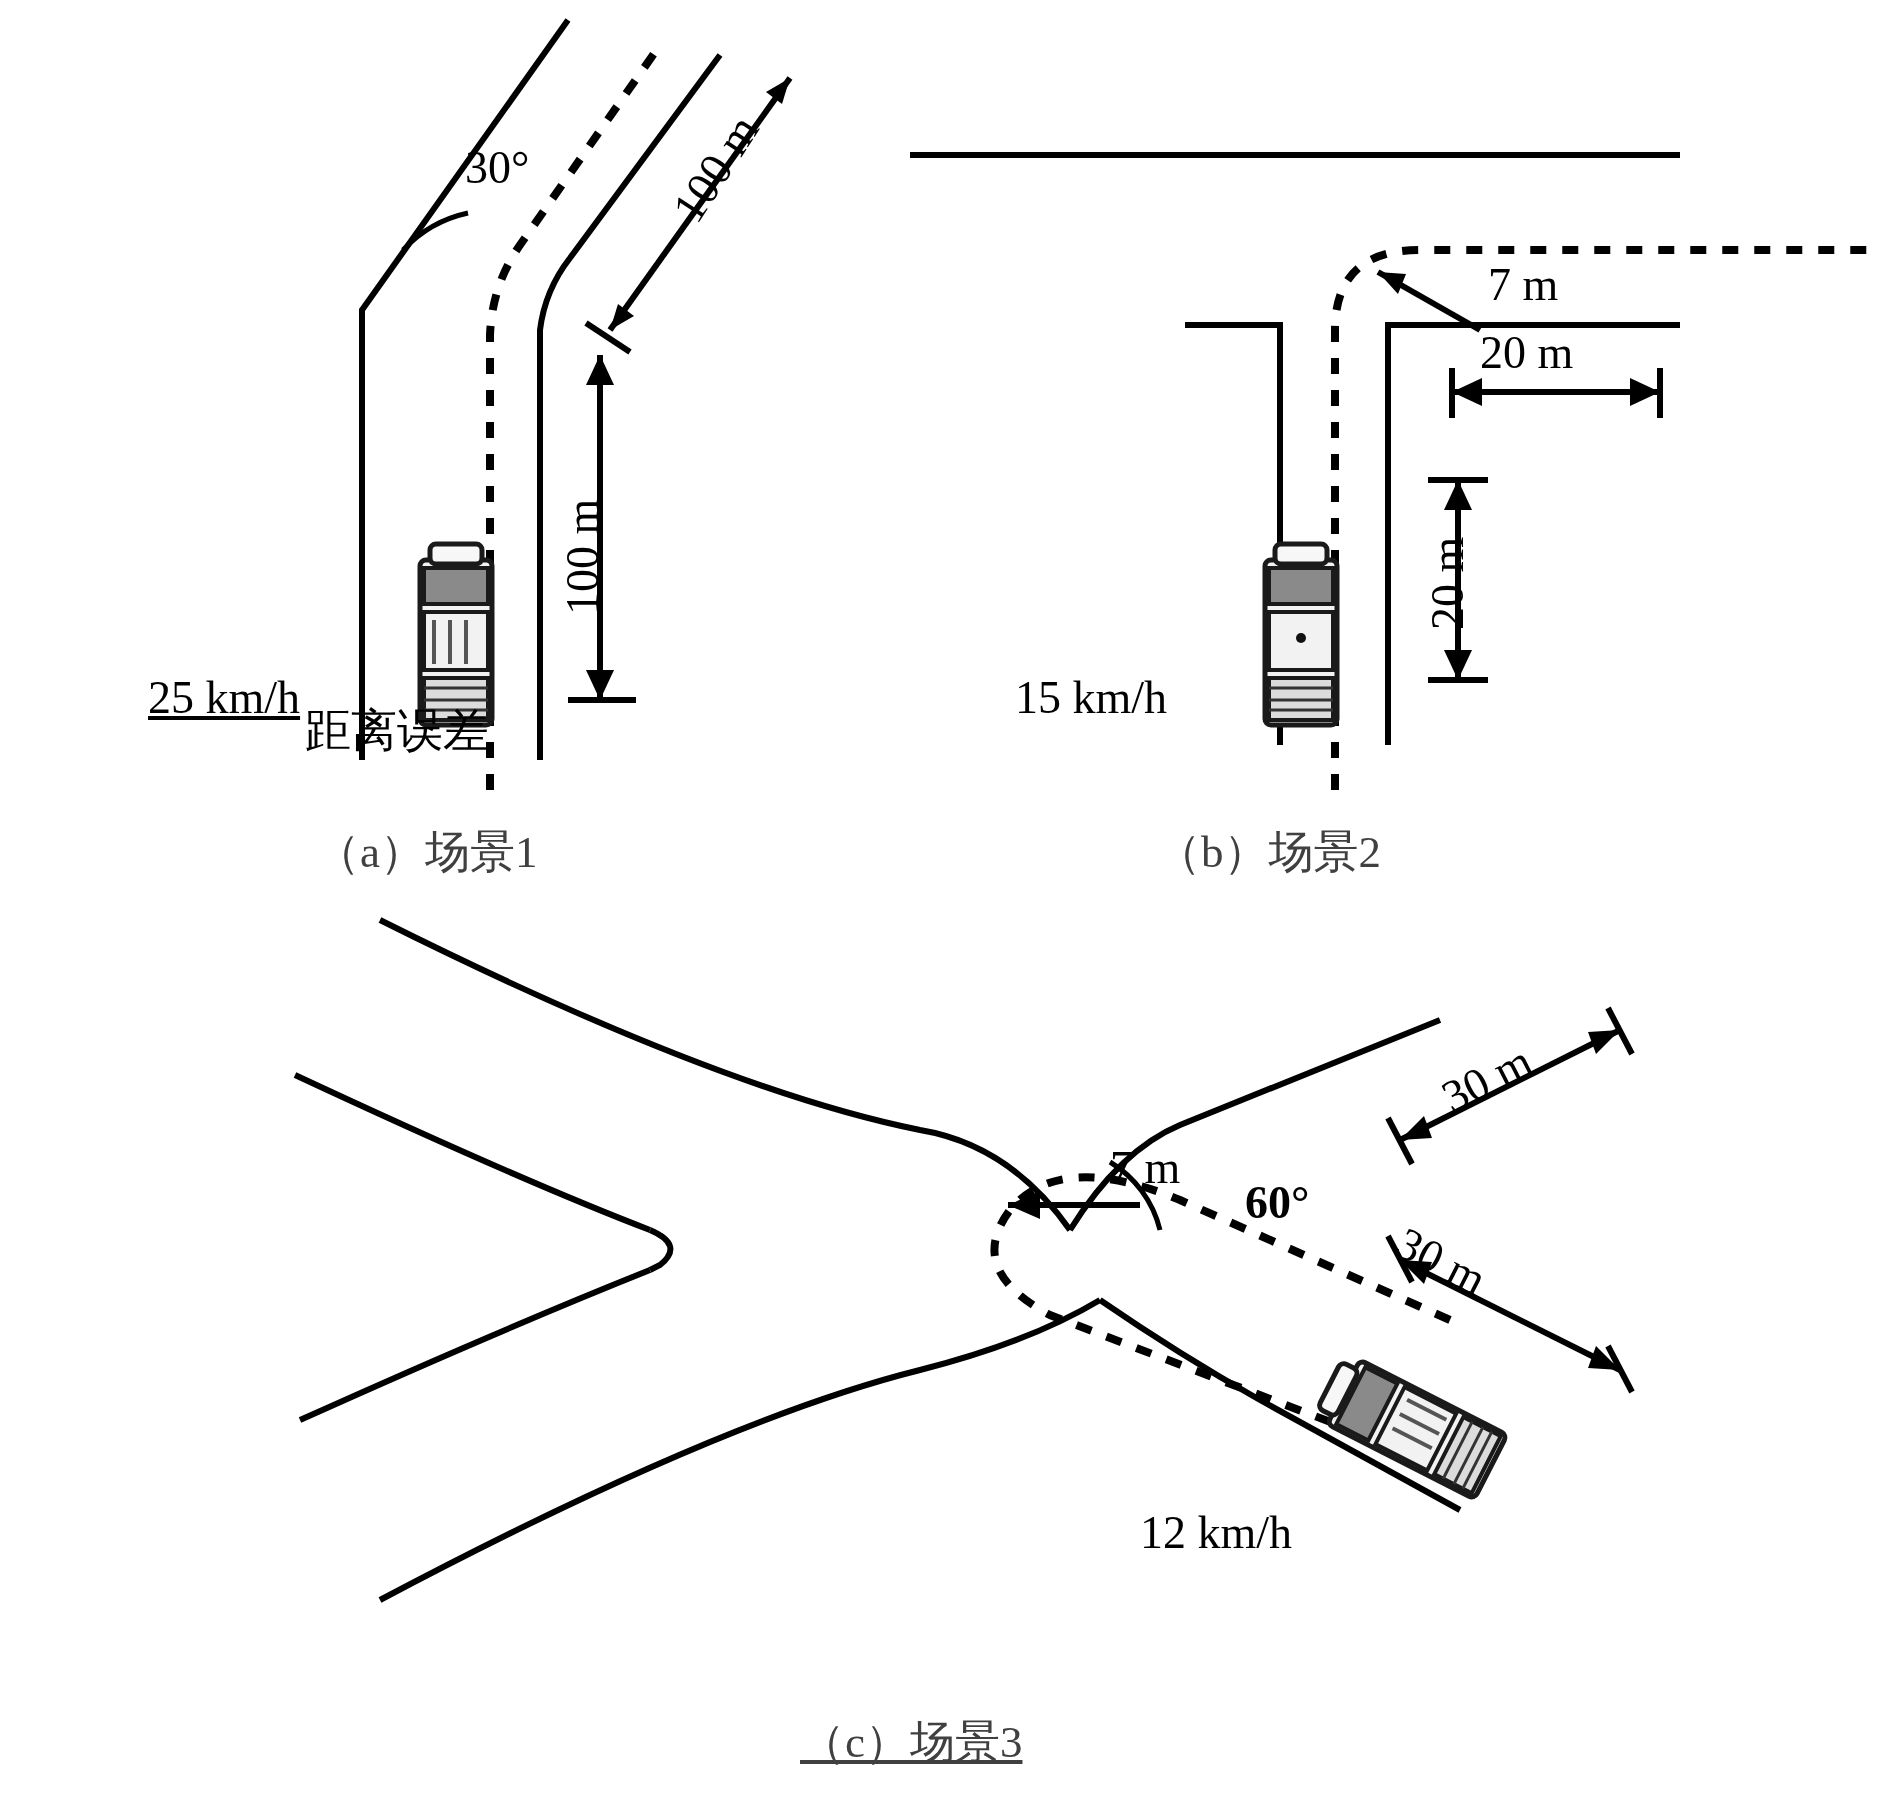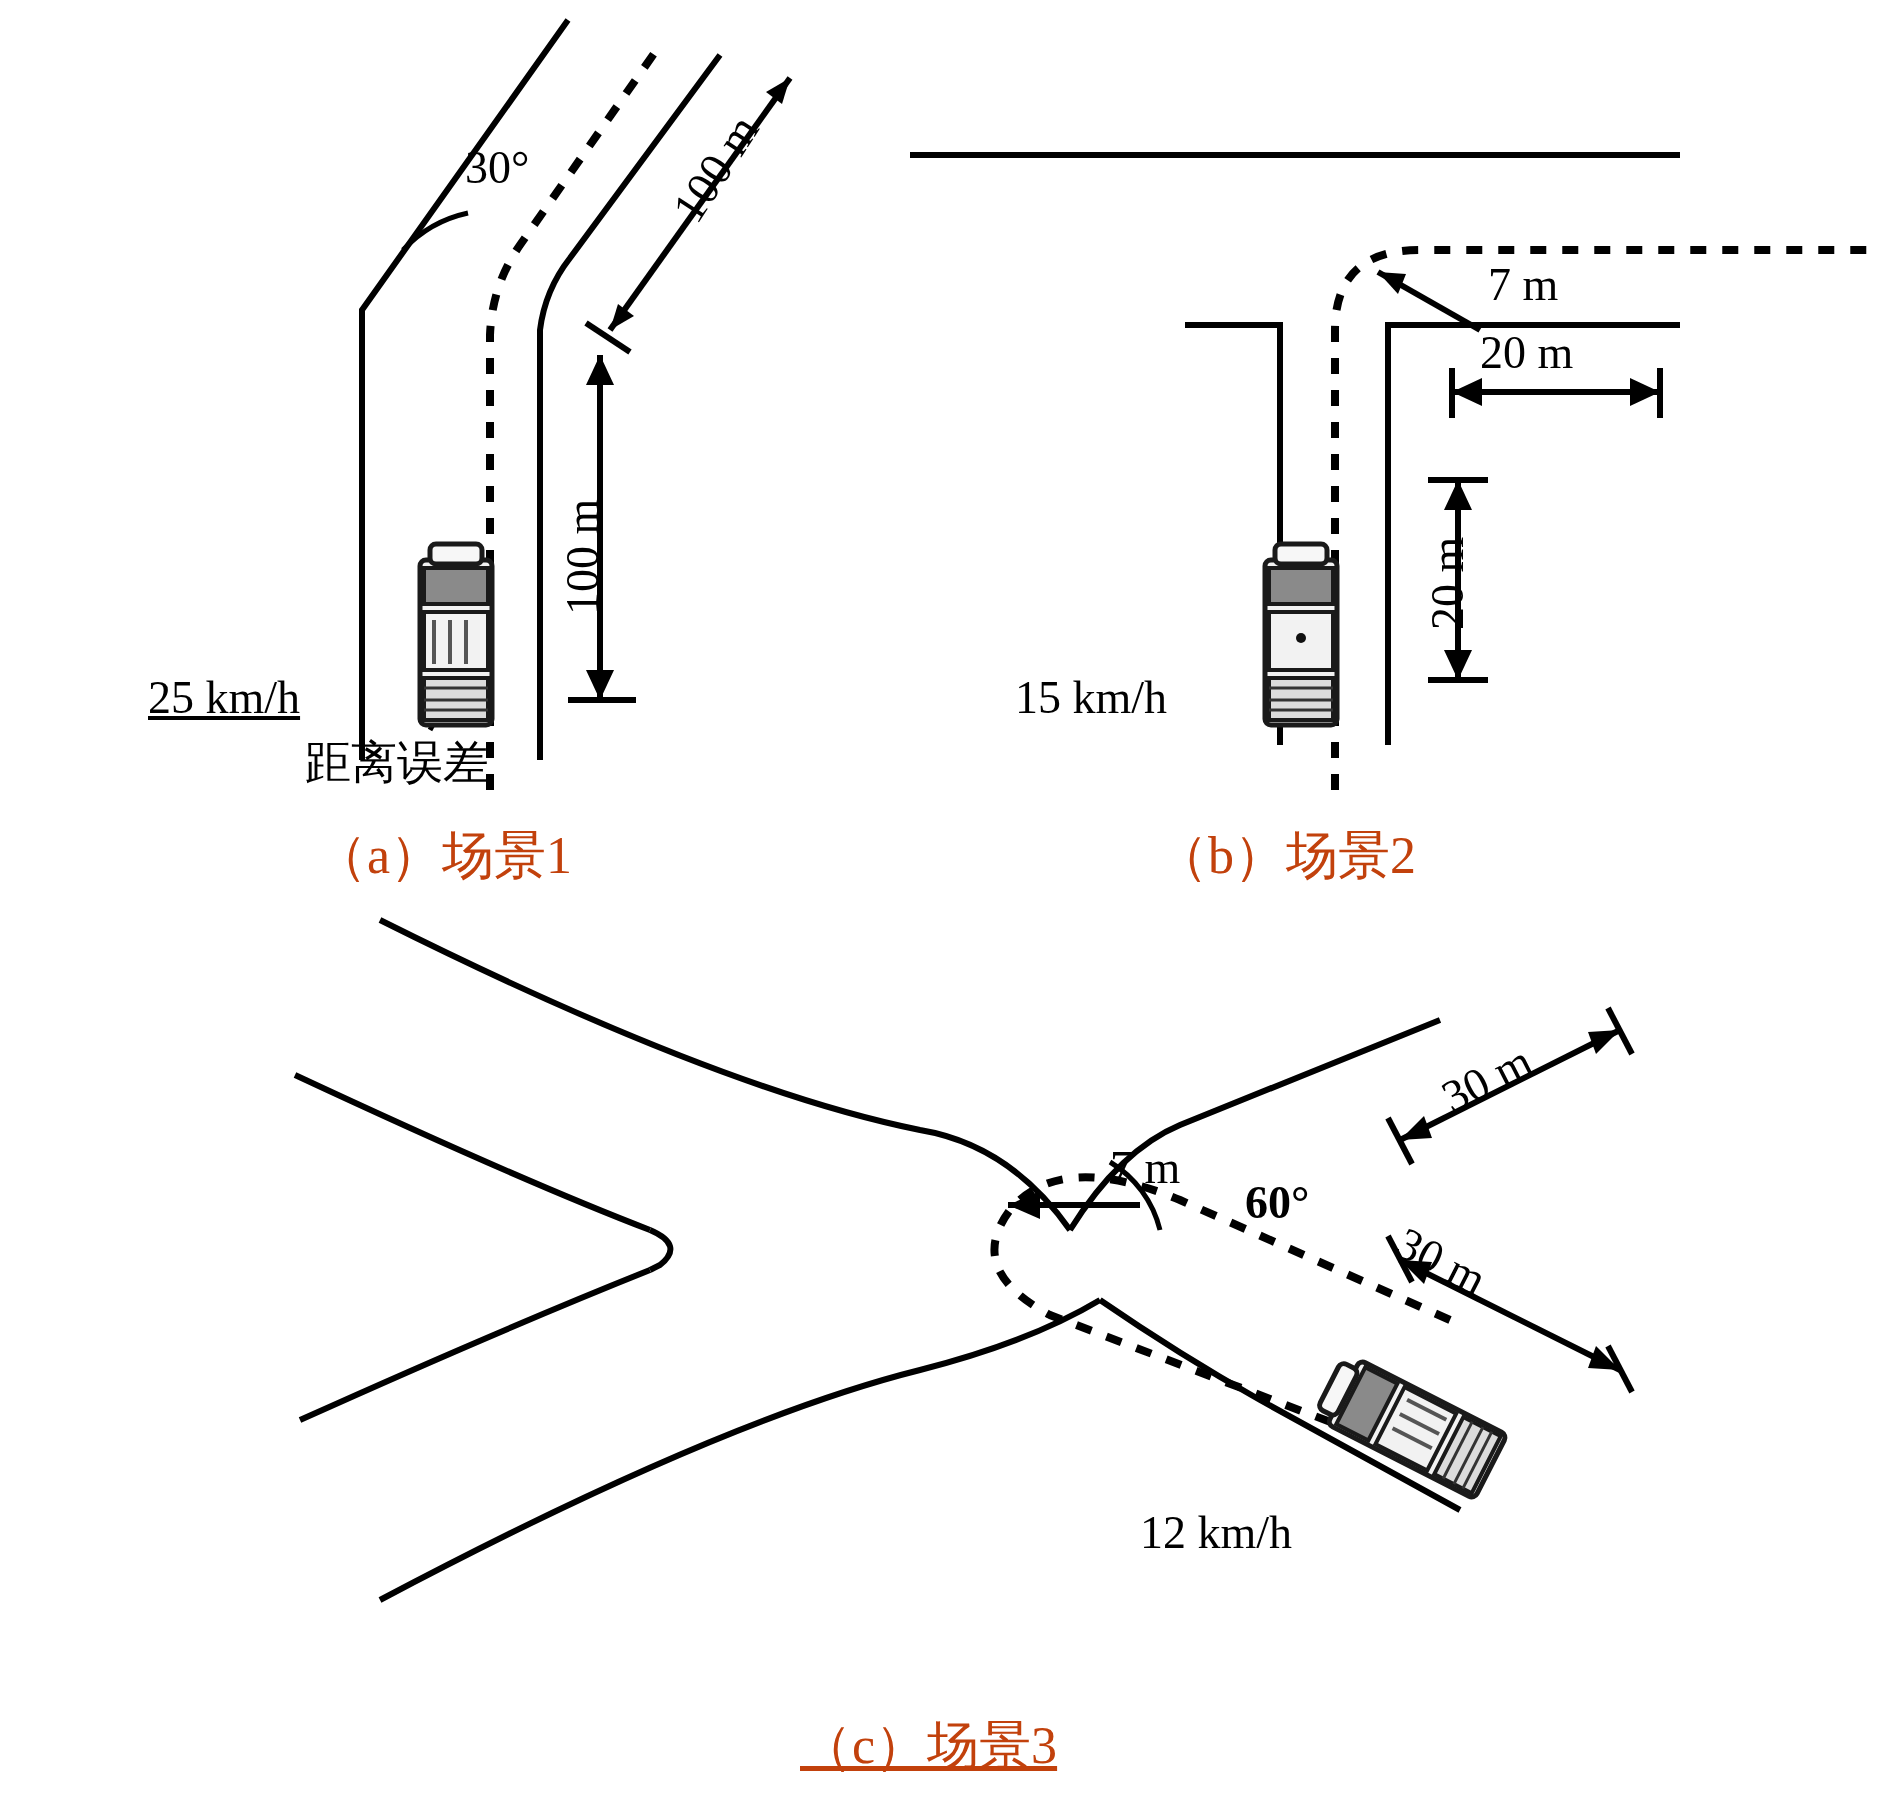--- a/index.html
+++ b/index.html
@@ -24,24 +24,24 @@
   .panel {
     position: absolute;
   }
   #panel-a { left: 0px;    top: 0px;   width: 880px;  height: 900px; }
   #panel-b { left: 880px;  top: 0px;   width: 1010px; height: 900px; }
   #panel-c { left: 0px;    top: 900px; width: 1890px; height: 895px; }
 
   .caption {
     position: absolute;
     font-family: "Liberation Serif", serif;
-    font-size: 52px;
+    font-size: 45px;
     line-height: 1;
     white-space: nowrap;
-    color: #c2410c;
+    color: #404040;
   }
   #caption-a { left: 315px;  top: 830px; }
   #caption-b { left: 1156px; top: 830px; }
   #caption-c { left: 800px;  top: 1720px; text-decoration: underline; }
 
   .lbl {
     position: absolute;
     font-family: "Liberation Serif", serif;
     font-size: 46px;
     line-height: 1;
@@ -98,21 +98,21 @@
         <line x1="4" y1="128" x2="68" y2="128" stroke="#333" stroke-width="3"></line>
         <line x1="4" y1="140" x2="68" y2="140" stroke="#333" stroke-width="3"></line>
         <line x1="4" y1="150" x2="68" y2="150" stroke="#333" stroke-width="3"></line>
       </g>
     </svg>
 
     <div class="lbl" style="left:465px; top:145px;">30°</div>
     <div class="lbl rotneg55" style="left:665px; top:205px;">100 m</div>
     <div class="lbl rot90ccw" style="left:560px; top:615px;">100 m</div>
     <div class="lbl" style="left:148px; top:675px;text-decoration:underline;">25 km/h</div>
-    <div class="lbl" style="left:305px; top:740px;font-family:Liberation Serif, serif;">距离误差</div>
+    <div class="lbl" style="left:305px; top:708px;font-family:Liberation Serif, serif;">距离误差</div>
   </div>
 
   <div class="caption" id="caption-a">（a）场景1</div>
 
   <div class="panel" id="panel-b">
     <svg width="1010" height="900" viewBox="0 0 1010 900">
 
       <line x1="30" y1="155" x2="800" y2="155" stroke="#000" stroke-width="6"></line>
 
       <path d="M 305 325 L 400 325 L 400 745" stroke="#000" stroke-width="6" fill="none"></path>

